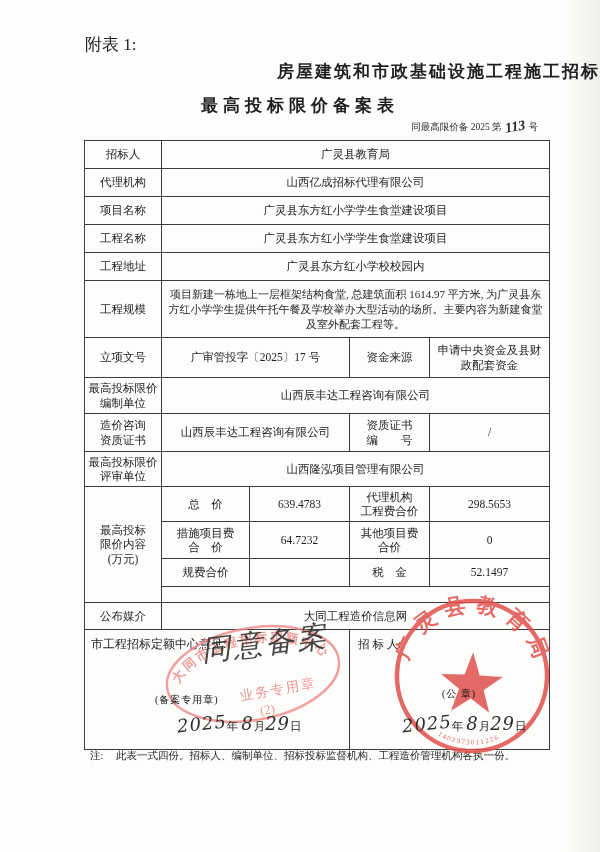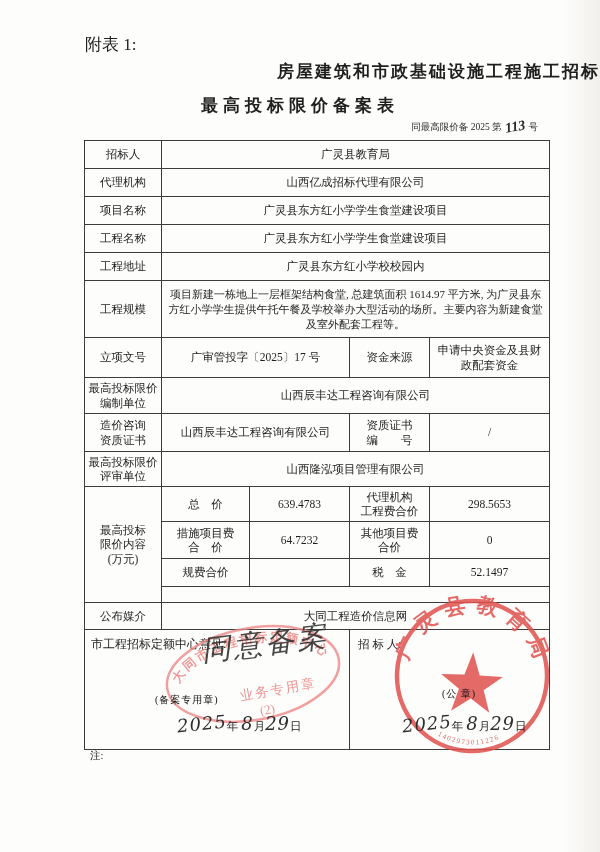--- a/index.html
+++ b/index.html
@@ -213,14 +213,15 @@
         <span class="hand">8</span><span>月</span><span class="hand">29</span><span>日</span>
       </span>
     </td>
   </tr>
 </tbody>
   </table>
 
 <div class="notes">
   <div class="prefix">注:</div>
   <div class="body">
+    <div>此表一式四份。招标人、编制单位、招标投标监督机构、工程造价管理机构各执一份。</div>
   </div>
 </div>
 
 </body></html>

